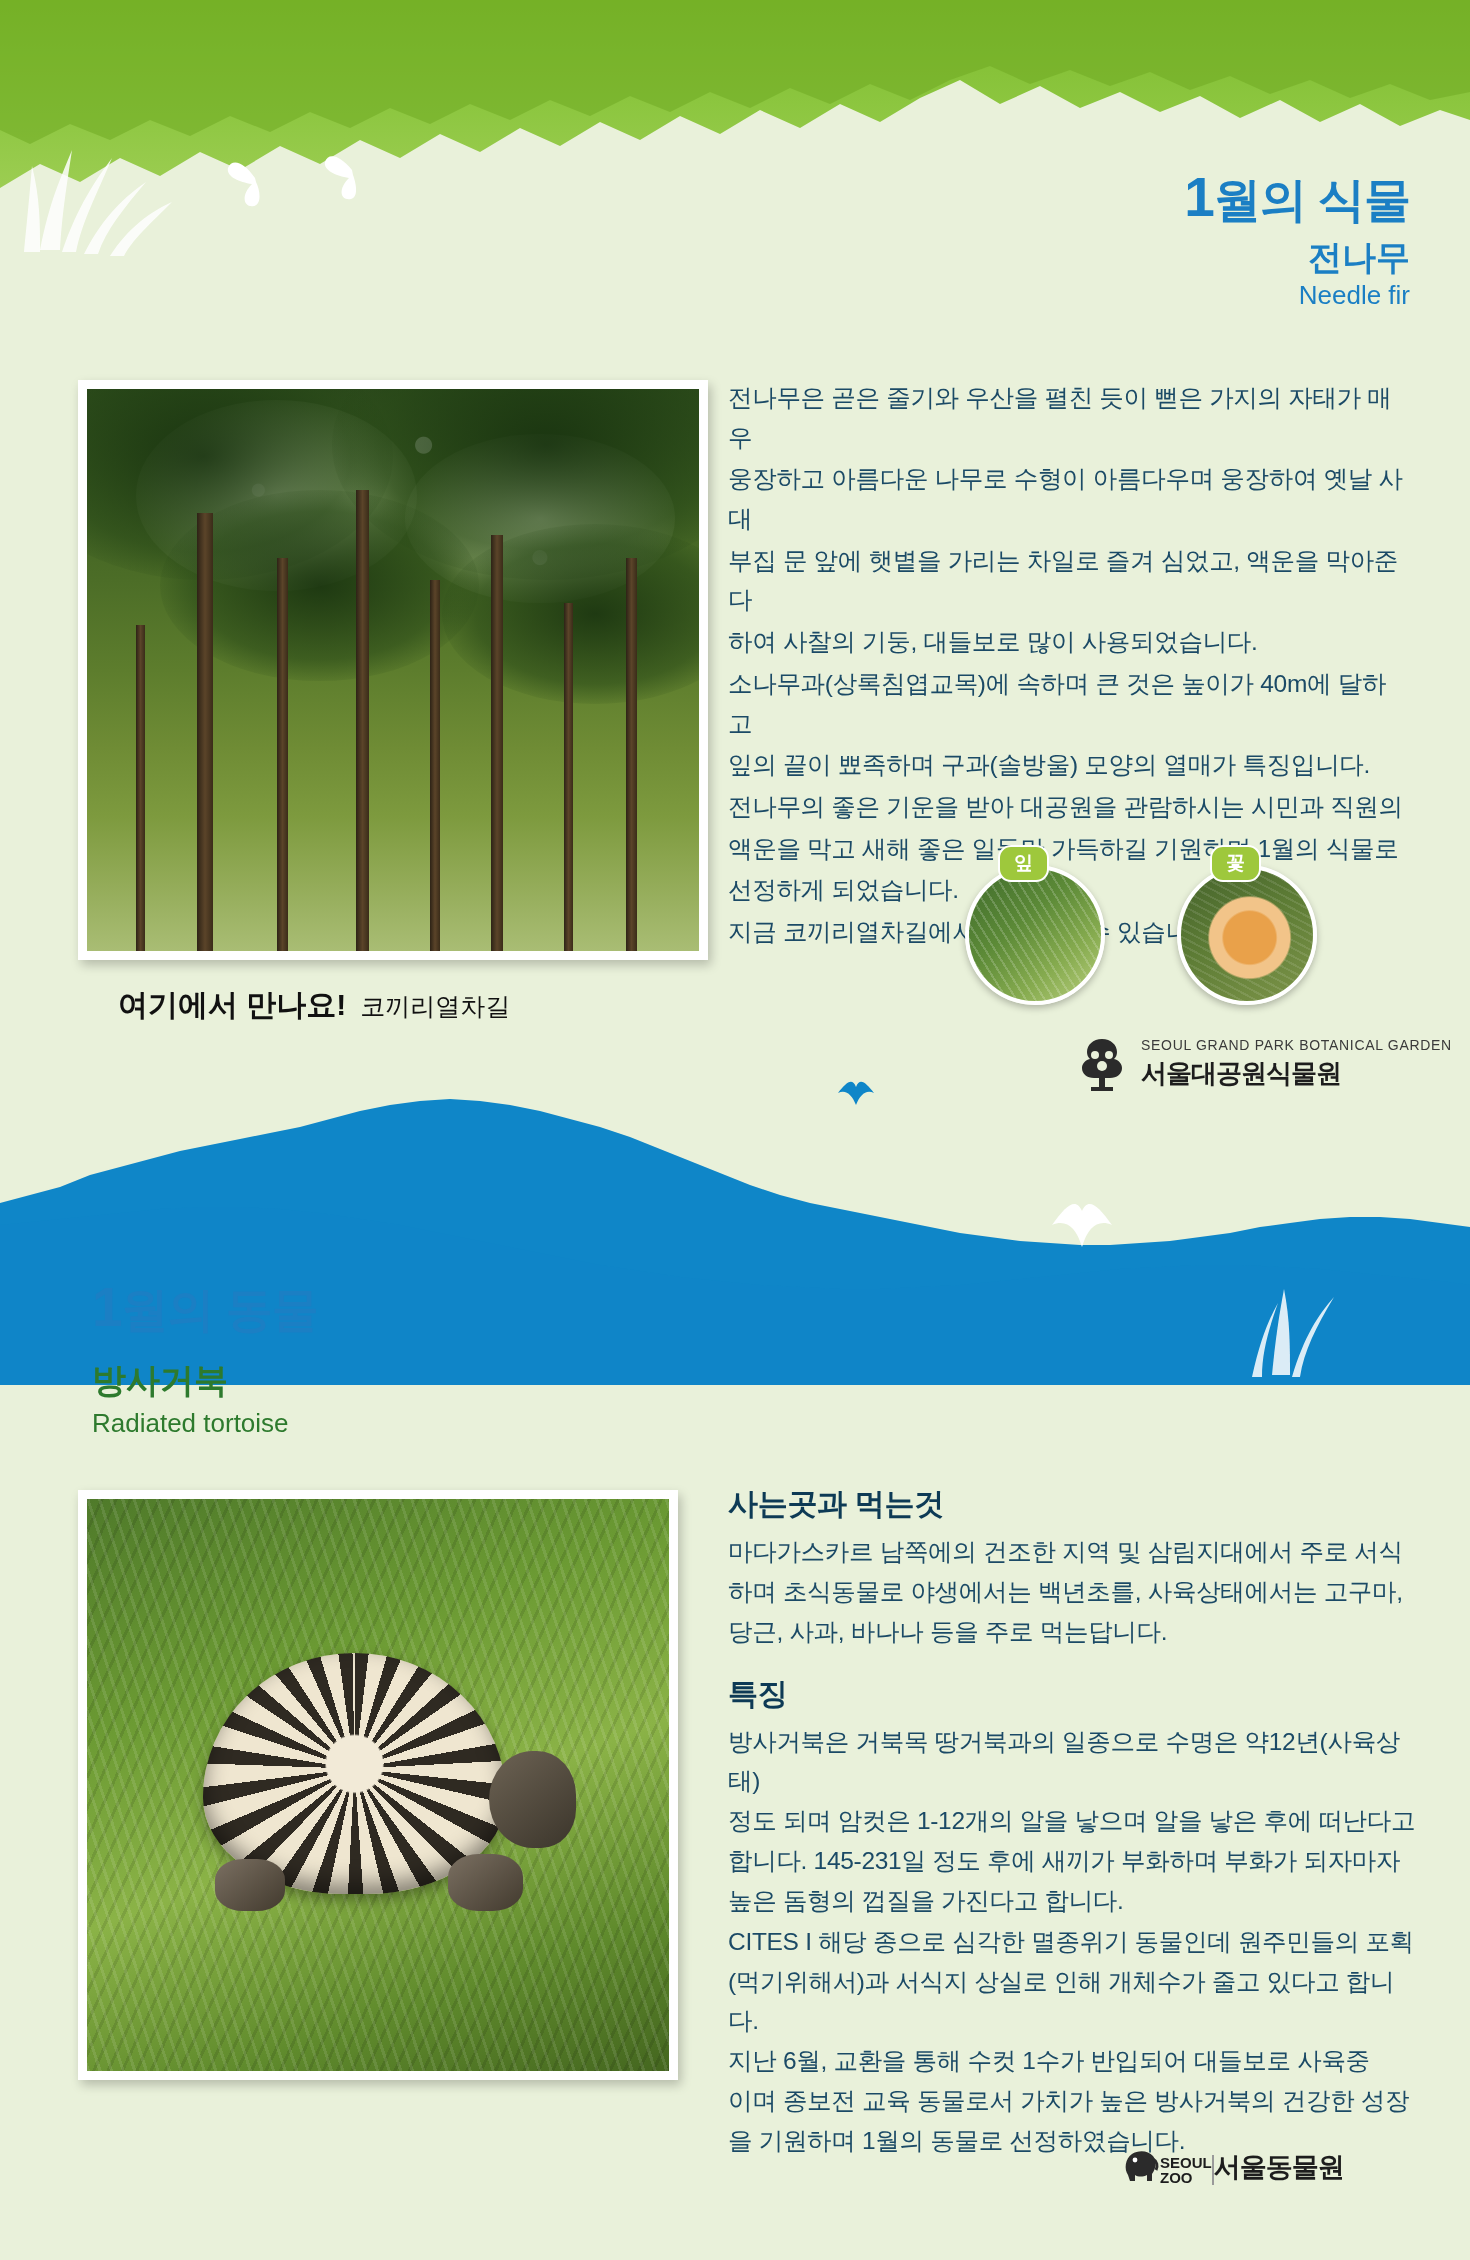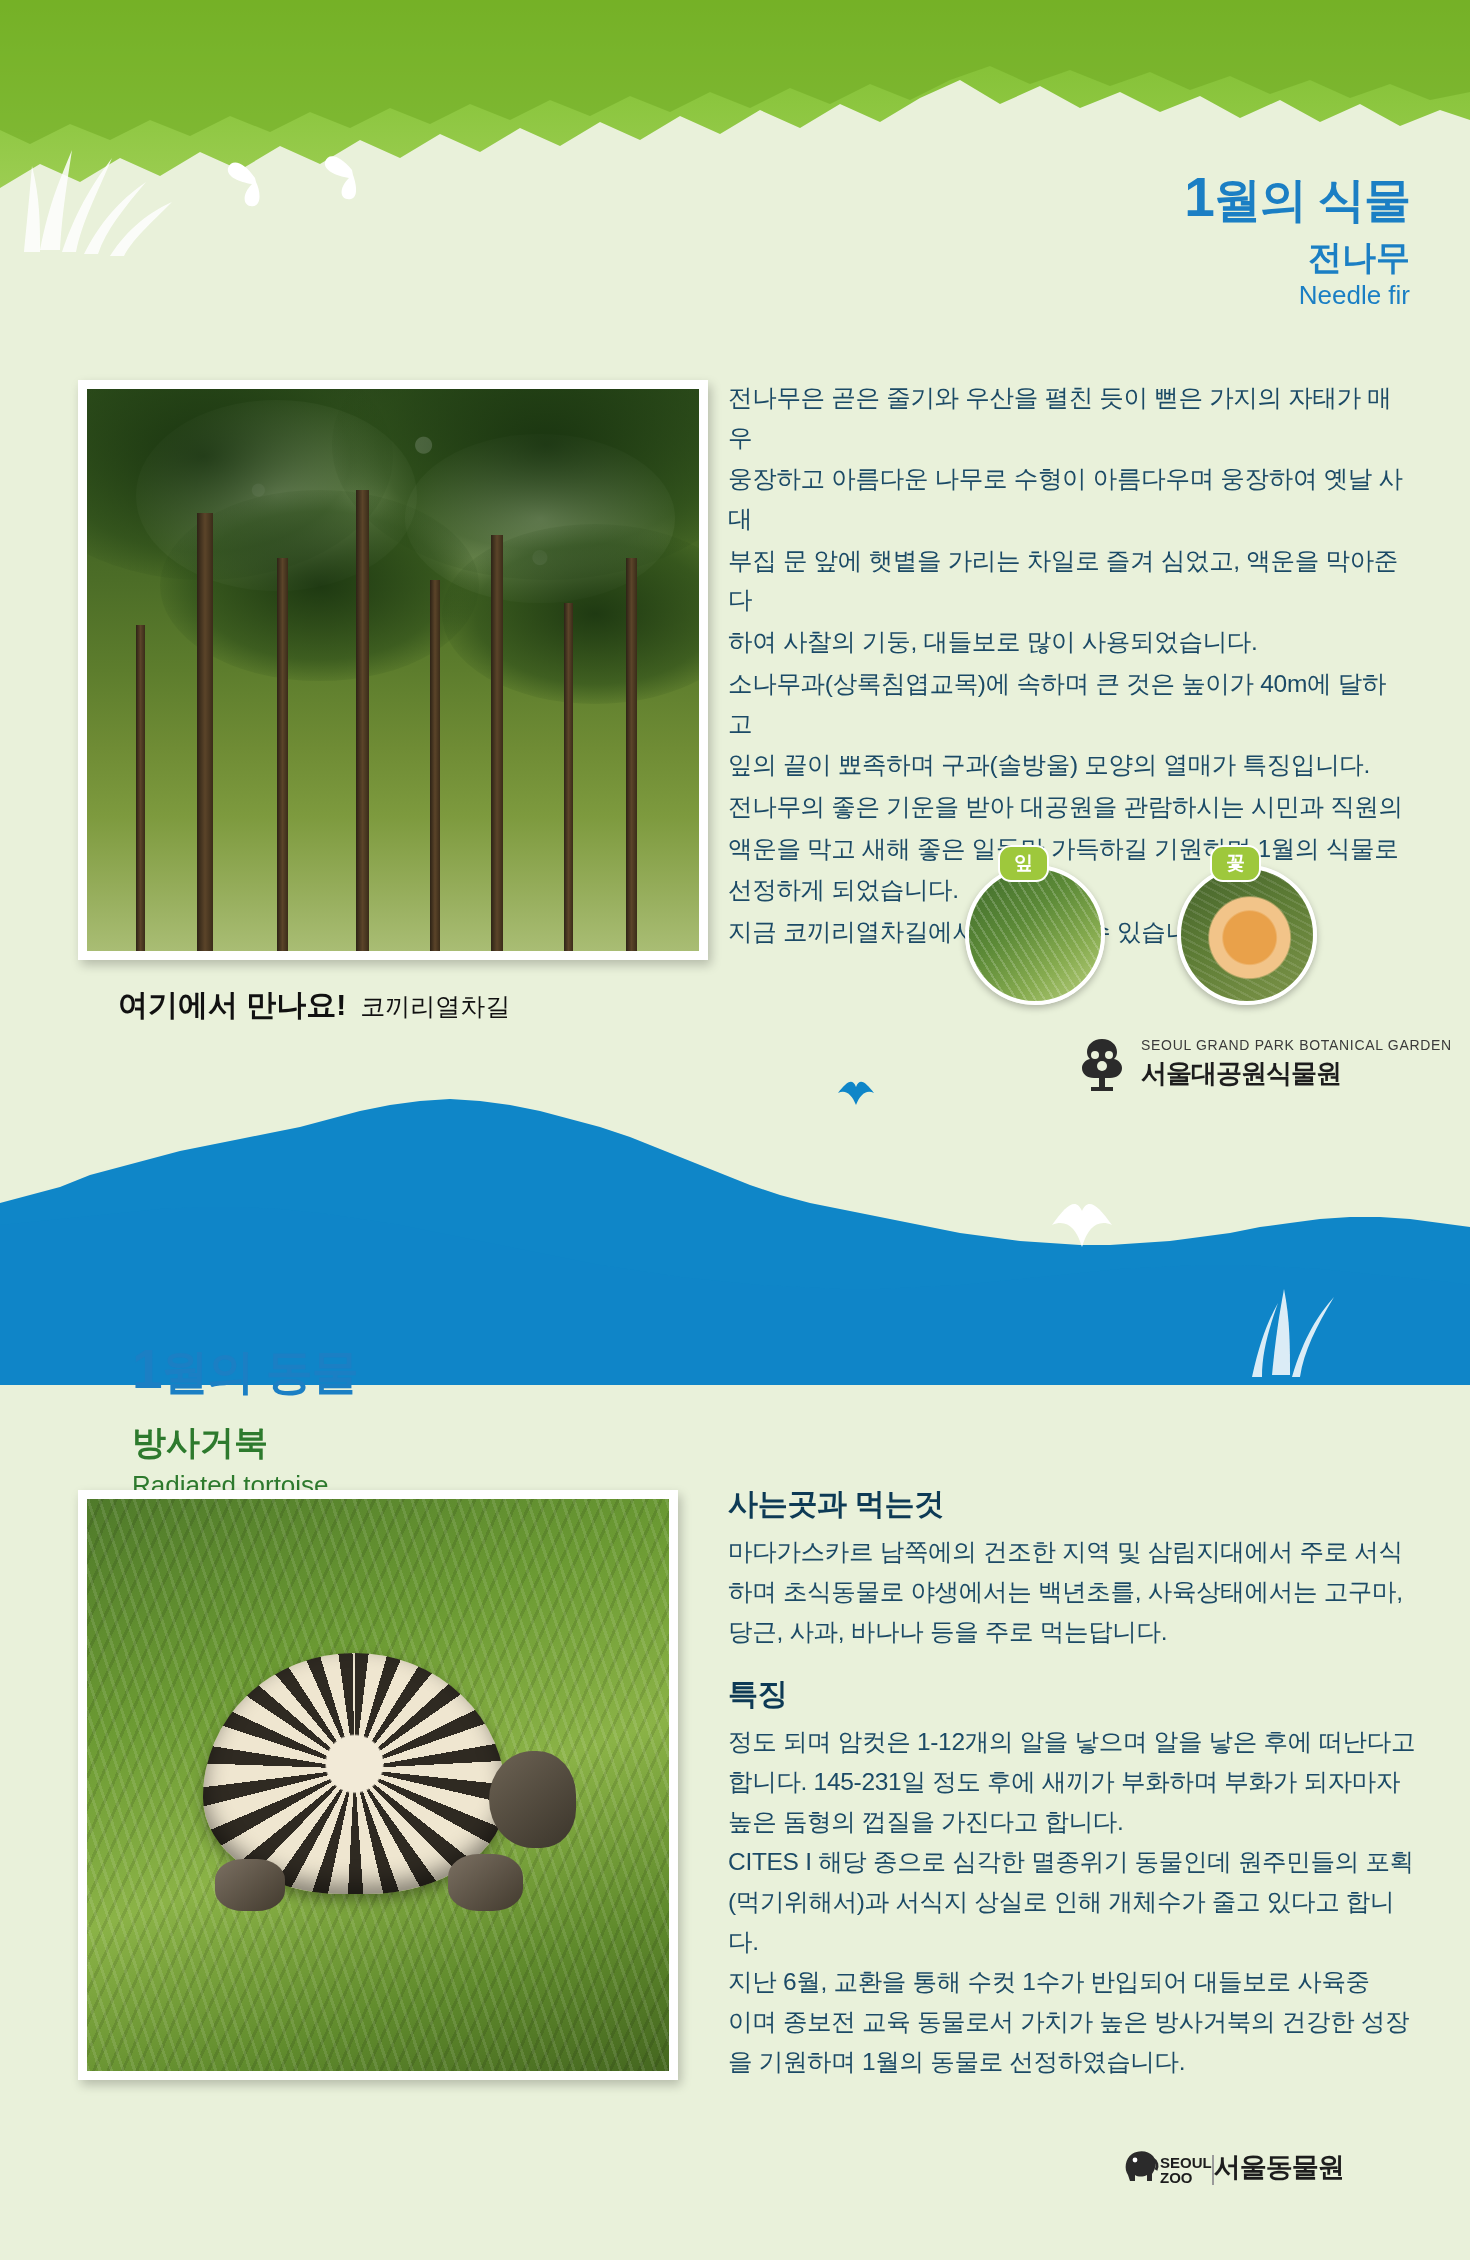--- a/index.html
+++ b/index.html
@@ -131,21 +131,21 @@
     font-size:26px; font-weight:bold; color:#1d1d1d; letter-spacing:-1px;
   }
 
   
   .blue-wave {
     position:absolute; left:0; top:1075px; width:1470px; height:310px;
     overflow:hidden;
   }
 
   
-  .animal-title-wrap { position:absolute; left:92px; top:1337px;margin-left:40px; }
+  .animal-title-wrap { position:absolute; left:92px; top:1275px; }
   .animal-month {
     font-size:47px; font-weight:bold; color:#1b7fc4; letter-spacing:-1px;
   }
   .animal-month .num { font-size:55px; }
   .animal-ko {
     font-size:34px; font-weight:bold; color:#2d7a2d; margin-top:16px;
   }
   .animal-en { font-size:26px; color:#2d7a2d; margin-top:4px; }
 
   #tortoise-photo { left:78px; top:1490px; width:600px; height:590px; }
@@ -352,20 +352,21 @@
     </div>
   </div>
 
   <div class="animal-body">
     <h3 class="sub-head">사는곳과 먹는것</h3>
     <p>마다가스카르 남쪽에의 건조한 지역 및 삼림지대에서  주로 서식</p>
     <p>하며 초식동물로 야생에서는 백년초를, 사육상태에서는 고구마,</p>
     <p>당근, 사과, 바나나 등을 주로 먹는답니다.</p>
 
     <h3 class="sub-head second">특징</h3>
+    <p>방사거북은 거북목 땅거북과의 일종으로 수명은 약12년(사육상태)</p>
     <p>정도 되며 암컷은 1-12개의 알을 낳으며 알을 낳은 후에 떠난다고</p>
     <p>합니다. 145-231일 정도 후에 새끼가 부화하며 부화가 되자마자</p>
     <p>높은 돔형의 껍질을 가진다고 합니다.</p>
     <p>CITES I 해당 종으로 심각한 멸종위기 동물인데 원주민들의 포획</p>
     <p>(먹기위해서)과 서식지 상실로 인해 개체수가 줄고 있다고 합니다.</p>
     <p>지난 6월, 교환을 통해 수컷 1수가 반입되어 대들보로 사육중</p>
     <p>이며 종보전 교육 동물로서 가치가 높은 방사거북의 건강한 성장</p>
     <p>을 기원하며 1월의 동물로 선정하였습니다.</p>
   </div>
 

